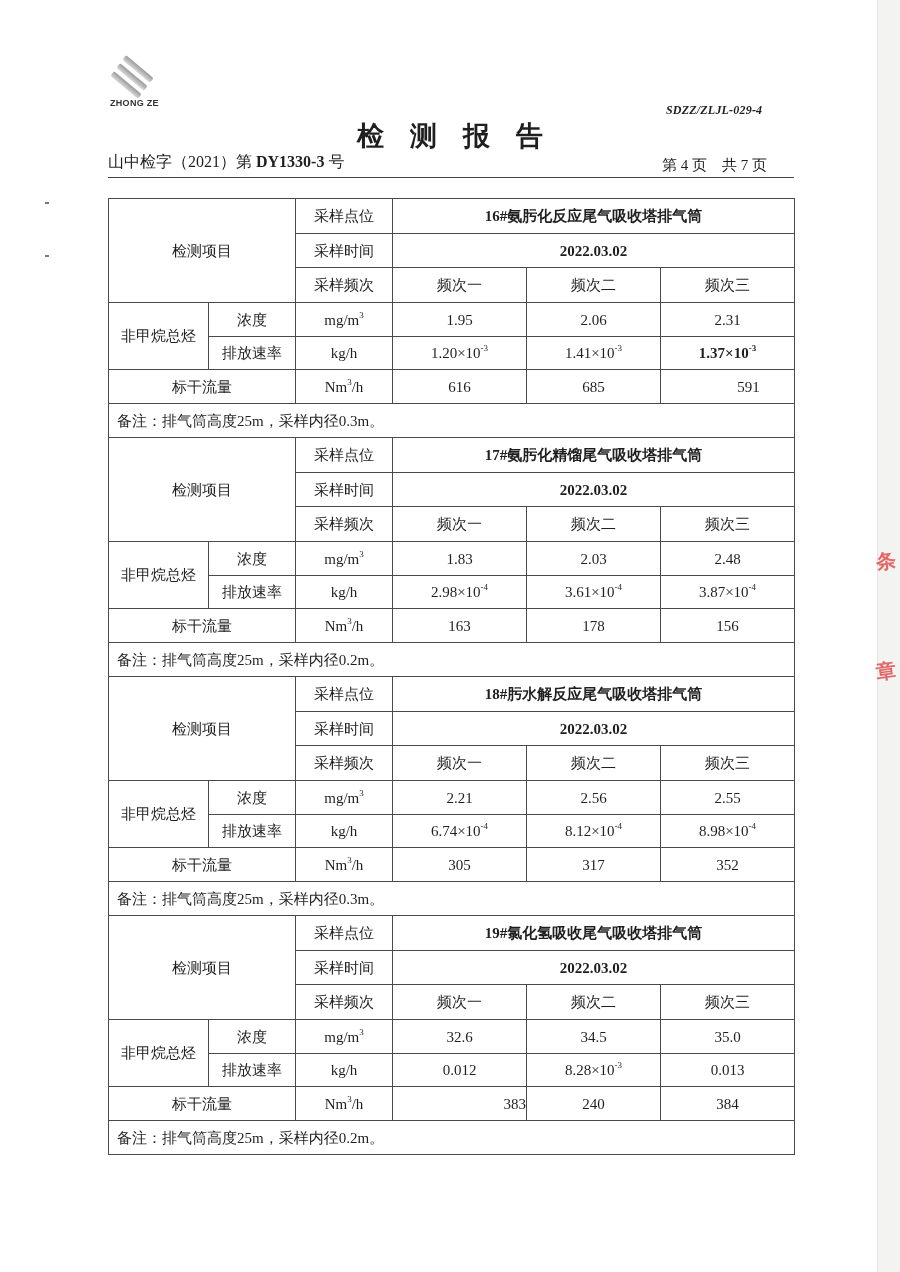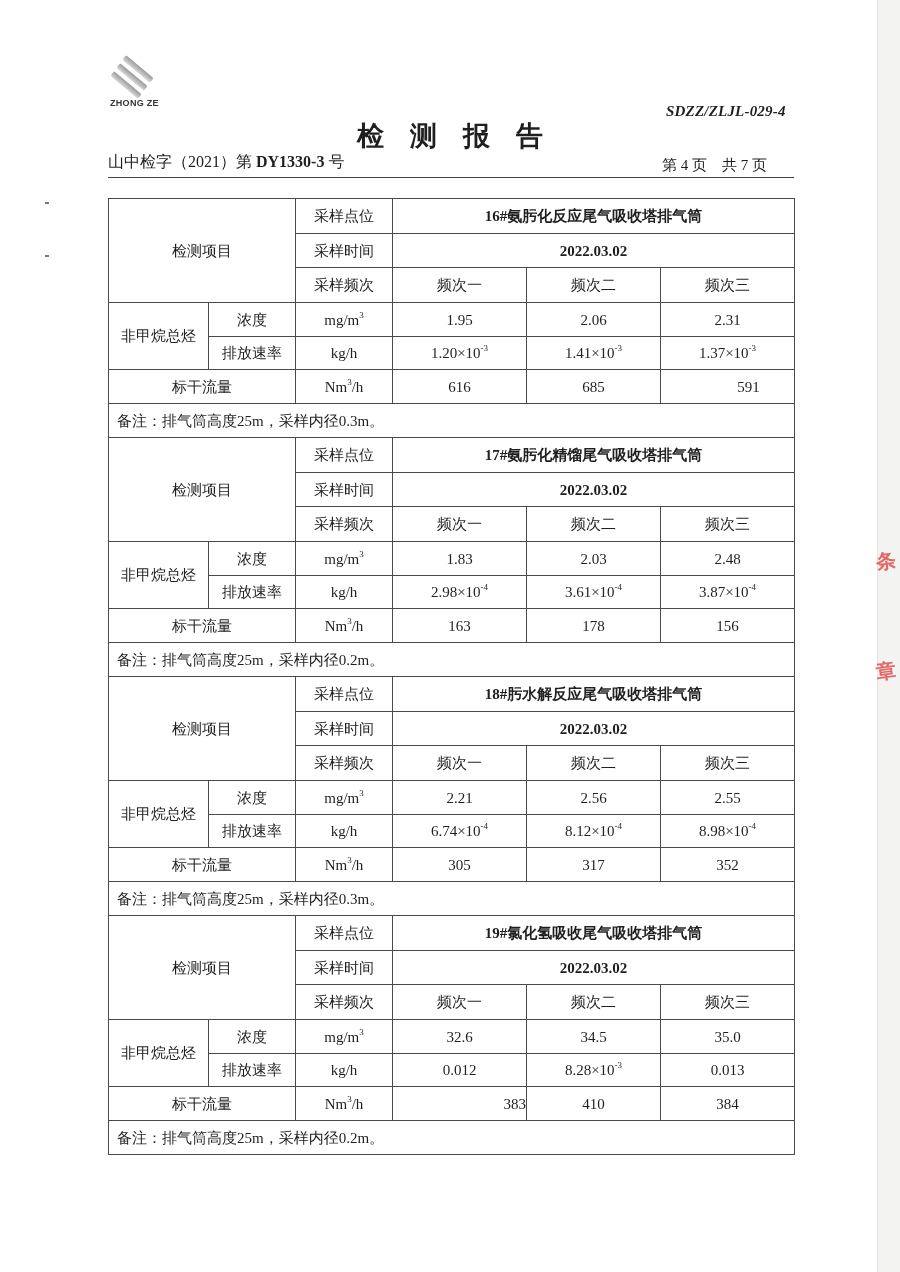--- a/index.html
+++ b/index.html
@@ -10,21 +10,21 @@
     color: #1f1f1f;
   }
   .edge-strip { position: absolute; top: 0; right: 0; width: 22px; height: 1272px; background: #f3f3f1; border-left: 1px solid #e2e2de; }
   .stamp-frag { position: absolute; right: 4px; color: #e05050; font-size: 20px; font-weight: bold; transform: rotate(-8deg); opacity: .85; }
   .dot { position: absolute; left: 45px; width: 4px; height: 2px; background: #777; }
 
   .logo { position: absolute; left: 110px; top: 58px; width: 50px; height: 56px; }
   .logo .bar { position: absolute; height: 6px; width: 36px; background: linear-gradient(#9a9a9a, #d8d8d8); transform: rotate(40deg); border-radius: 2px; }
   .logo .text { position: absolute; left: 0; top: 40px; font-family: "Liberation Sans", sans-serif; font-size: 9px; font-weight: bold; letter-spacing: .3px; color: #333; white-space: nowrap; }
 
-  .doc-code { position: absolute; left: 666px; top: 103px; font-size: 15px; font-weight: bold; font-style: italic; letter-spacing: .2px; }
+  .doc-code { position: absolute; left: 666px; top: 103px; font-size: 12px; font-weight: bold; font-style: italic; letter-spacing: .2px; }
   .doc-title { position: absolute; left: 0; width: 900px; top: 118px; text-align: center; font-size: 27px; font-weight: bold; letter-spacing: 26px; text-indent: 26px; }
   .report-no { position: absolute; left: 108px; top: 152px; font-size: 16px; }
   .report-no b { font-weight: bold; }
   .page-no { position: absolute; left: 662px; top: 156px; font-size: 15px; }
   .header-rule { position: absolute; left: 108px; top: 177px; width: 686px; height: 1px; background: #444; }
 
   table.report {
     position: absolute; left: 108px; top: 198px; width: 686px;
     border-collapse: collapse; table-layout: fixed;
     font-size: 15px;
@@ -90,21 +90,21 @@
     <td style="height: 33px;"><span>mg/m</span><sup>3</sup></td>
     <td style="height: 33px;">1.95</td>
     <td style="height: 33px; margin-top: 12px;">2.06</td>
     <td style="height: 33px;">2.31</td>
   </tr>
   <tr>
     <td style="height: 32px;">排放速率</td>
     <td style="height: 32px;">kg/h</td>
     <td style="height: 32px;"><span>1.20×10</span><sup>-3</sup></td>
     <td style="height: 32px;"><span>1.41×10</span><sup>-3</sup></td>
-    <td style="height: 32px;"><span>1.37×10</span><sup>-3</sup></td>
+    <td style="height: 32px; font-weight: bold;"><span>1.37×10</span><sup>-3</sup></td>
   </tr>
   <tr>
     <td colspan="2" style="height: 33px;">标干流量</td>
     <td style="height: 33px;"><span>Nm</span><sup>3</sup><span>/h</span></td>
     <td style="height: 33px;">616</td>
     <td style="height: 33px;">685</td>
     <td style="height: 33px; padding-left: 42px;">591</td>
   </tr>
   <tr>
     <td colspan="6" class="remark" style="height: 33px;">备注：排气筒高度25m，采样内径0.3m。</td>
@@ -219,20 +219,20 @@
     <td style="height: 32px;">排放速率</td>
     <td style="height: 32px;">kg/h</td>
     <td style="height: 32px;"><span>0.012</span><sup></sup></td>
     <td style="height: 32px;"><span>8.28×10</span><sup>-3</sup></td>
     <td style="height: 32px;"><span>0.013</span><sup></sup></td>
   </tr>
   <tr>
     <td colspan="2" style="height: 33px;">标干流量</td>
     <td style="height: 33px;"><span>Nm</span><sup>3</sup><span>/h</span></td>
     <td style="height: 33px; text-align: right;">383</td>
-    <td style="height: 33px;">410</td>
+    <td style="height: 33px;">240</td>
     <td style="height: 33px;">384</td>
   </tr>
   <tr>
     <td colspan="6" class="remark" style="height: 33px;">备注：排气筒高度25m，采样内径0.2m。</td>
   </tr>
 </tbody>
 </table>
 
 </body></html>

